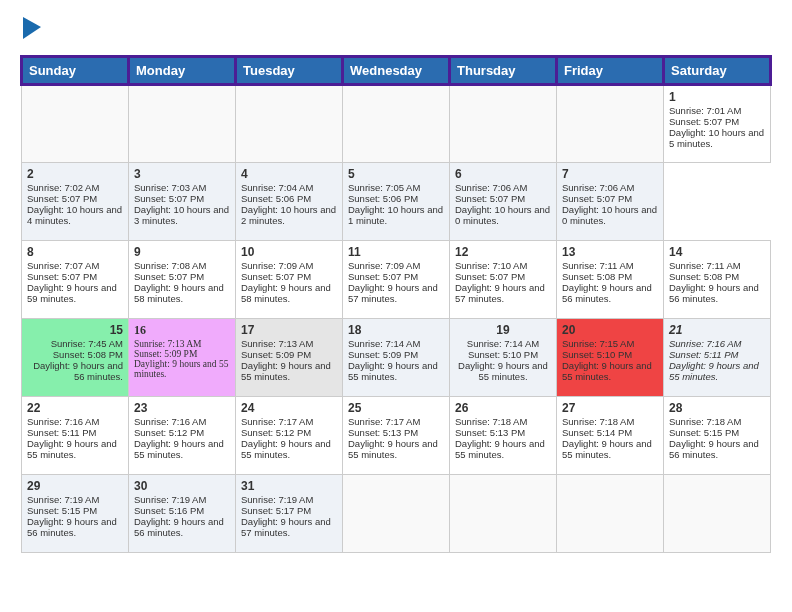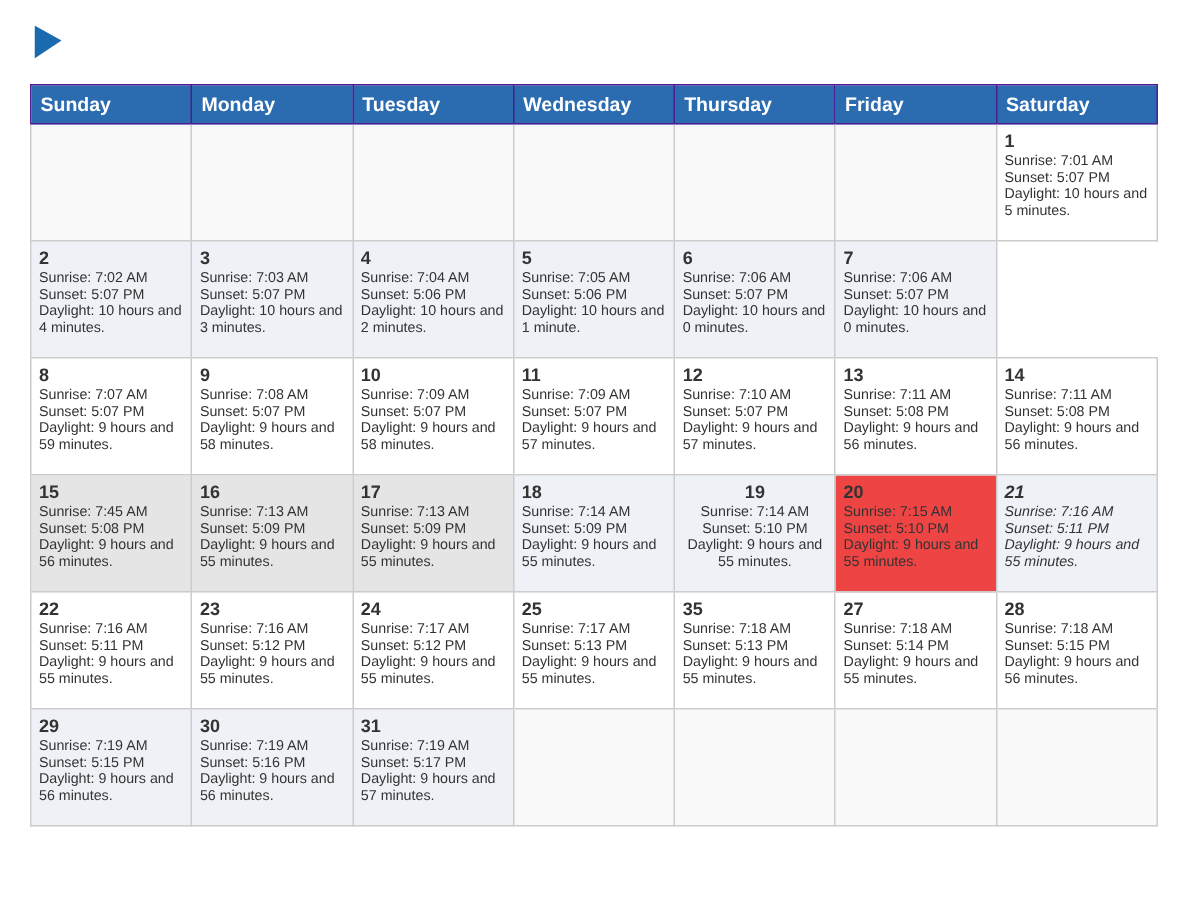--- a/index.html
+++ b/index.html
@@ -50,21 +50,21 @@
       border-collapse: collapse;
       table-layout: fixed;
     }
     .calendar th {
       background-color: #2b6cb0;
       color: #fff;
       text-align: left;
       padding: 5px 6px;
       font-size: 13px;
       font-weight: bold;
-      border: 1px solid #4c1d95;
+      border: 3px solid #4c1d95;
     }
     .calendar td {
       border: 1px solid #ccc;
       vertical-align: top;
       padding: 4px 5px;
       font-size: 9.5px;
       color: #333;
       height: 78px;
       background: #fff;
     }
@@ -138,34 +138,34 @@
         <tr>
           <td><span class="day-num">8</span><span>Sunrise: 7:07 AM</span><br><span>Sunset: 5:07 PM</span><br><span>Daylight: 9 hours and 59 minutes.</span></td>
           <td><span class="day-num">9</span><span>Sunrise: 7:08 AM</span><br><span>Sunset: 5:07 PM</span><br><span>Daylight: 9 hours and 58 minutes.</span></td>
           <td><span class="day-num">10</span><span>Sunrise: 7:09 AM</span><br><span>Sunset: 5:07 PM</span><br><span>Daylight: 9 hours and 58 minutes.</span></td>
           <td><span class="day-num">11</span><span>Sunrise: 7:09 AM</span><br><span>Sunset: 5:07 PM</span><br><span>Daylight: 9 hours and 57 minutes.</span></td>
           <td><span class="day-num">12</span><span>Sunrise: 7:10 AM</span><br><span>Sunset: 5:07 PM</span><br><span>Daylight: 9 hours and 57 minutes.</span></td>
           <td><span class="day-num">13</span><span>Sunrise: 7:11 AM</span><br><span>Sunset: 5:08 PM</span><br><span>Daylight: 9 hours and 56 minutes.</span></td>
           <td><span class="day-num">14</span><span>Sunrise: 7:11 AM</span><br><span>Sunset: 5:08 PM</span><br><span>Daylight: 9 hours and 56 minutes.</span></td>
         </tr>
         <tr>
-          <td style="background-color: #e5e5e5;"><span class="day-num">15</span><span>Sunrise: 7:45 AM</span><br><span>Sunset: 5:08 PM</span><br><span>Daylight: 9 hours and 56 minutes.</span></td>
-          <td style="background-color: #e5e5e5;"><span class="day-num">16</span><span>Sunrise: 7:13 AM</span><br><span>Sunset: 5:09 PM</span><br><span>Daylight: 9 hours and 55 minutes.</span></td>
+          <td style="background-color: #86efac; text-align: right;"><span class="day-num">15</span><span>Sunrise: 7:45 AM</span><br><span>Sunset: 5:08 PM</span><br><span>Daylight: 9 hours and 56 minutes.</span></td>
+          <td style="background-color: #f0abfc; font-family: Liberation Serif, serif;"><span class="day-num">16</span><span>Sunrise: 7:13 AM</span><br><span>Sunset: 5:09 PM</span><br><span>Daylight: 9 hours and 55 minutes.</span></td>
           <td style="background-color: #e5e5e5;"><span class="day-num">17</span><span>Sunrise: 7:13 AM</span><br><span>Sunset: 5:09 PM</span><br><span>Daylight: 9 hours and 55 minutes.</span></td>
           <td style="background-color: rgb(238, 242, 247);"><span class="day-num">18</span><span>Sunrise: 7:14 AM</span><br><span>Sunset: 5:09 PM</span><br><span>Daylight: 9 hours and 55 minutes.</span></td>
           <td style="background-color: rgb(238, 242, 247); text-align: center;"><span class="day-num">19</span><span>Sunrise: 7:14 AM</span><br><span>Sunset: 5:10 PM</span><br><span>Daylight: 9 hours and 55 minutes.</span></td>
           <td style="background-color: #ef4444; margin-top: 28px;"><span class="day-num">20</span><span>Sunrise: 7:15 AM</span><br><span>Sunset: 5:10 PM</span><br><span>Daylight: 9 hours and 55 minutes.</span></td>
           <td style="background-color: rgb(238, 242, 247); font-style: italic;"><span class="day-num">21</span><span>Sunrise: 7:16 AM</span><br><span>Sunset: 5:11 PM</span><br><span>Daylight: 9 hours and 55 minutes.</span></td>
         </tr>
         <tr>
           <td><span class="day-num">22</span><span>Sunrise: 7:16 AM</span><br><span>Sunset: 5:11 PM</span><br><span>Daylight: 9 hours and 55 minutes.</span></td>
           <td><span class="day-num">23</span><span>Sunrise: 7:16 AM</span><br><span>Sunset: 5:12 PM</span><br><span>Daylight: 9 hours and 55 minutes.</span></td>
           <td><span class="day-num">24</span><span>Sunrise: 7:17 AM</span><br><span>Sunset: 5:12 PM</span><br><span>Daylight: 9 hours and 55 minutes.</span></td>
           <td><span class="day-num">25</span><span>Sunrise: 7:17 AM</span><br><span>Sunset: 5:13 PM</span><br><span>Daylight: 9 hours and 55 minutes.</span></td>
-          <td><span class="day-num">35</span><span>Sunrise: 7:18 AM</span><br><span>Sunset: 5:13 PM</span><br><span>Daylight: 9 hours and 55 minutes.</span></td>
+          <td><span class="day-num">26</span><span>Sunrise: 7:18 AM</span><br><span>Sunset: 5:13 PM</span><br><span>Daylight: 9 hours and 55 minutes.</span></td>
           <td><span class="day-num">27</span><span>Sunrise: 7:18 AM</span><br><span>Sunset: 5:14 PM</span><br><span>Daylight: 9 hours and 55 minutes.</span></td>
           <td><span class="day-num">28</span><span>Sunrise: 7:18 AM</span><br><span>Sunset: 5:15 PM</span><br><span>Daylight: 9 hours and 56 minutes.</span></td>
         </tr>
         <tr>
           <td style="background-color: rgb(238, 242, 247);"><span class="day-num">29</span><span>Sunrise: 7:19 AM</span><br><span>Sunset: 5:15 PM</span><br><span>Daylight: 9 hours and 56 minutes.</span></td>
           <td style="background-color: rgb(238, 242, 247);"><span class="day-num">30</span><span>Sunrise: 7:19 AM</span><br><span>Sunset: 5:16 PM</span><br><span>Daylight: 9 hours and 56 minutes.</span></td>
           <td style="background-color: rgb(238, 242, 247);"><span class="day-num">31</span><span>Sunrise: 7:19 AM</span><br><span>Sunset: 5:17 PM</span><br><span>Daylight: 9 hours and 57 minutes.</span></td>
           <td class="empty"></td>
           <td class="empty"></td>
           <td class="empty"></td>

